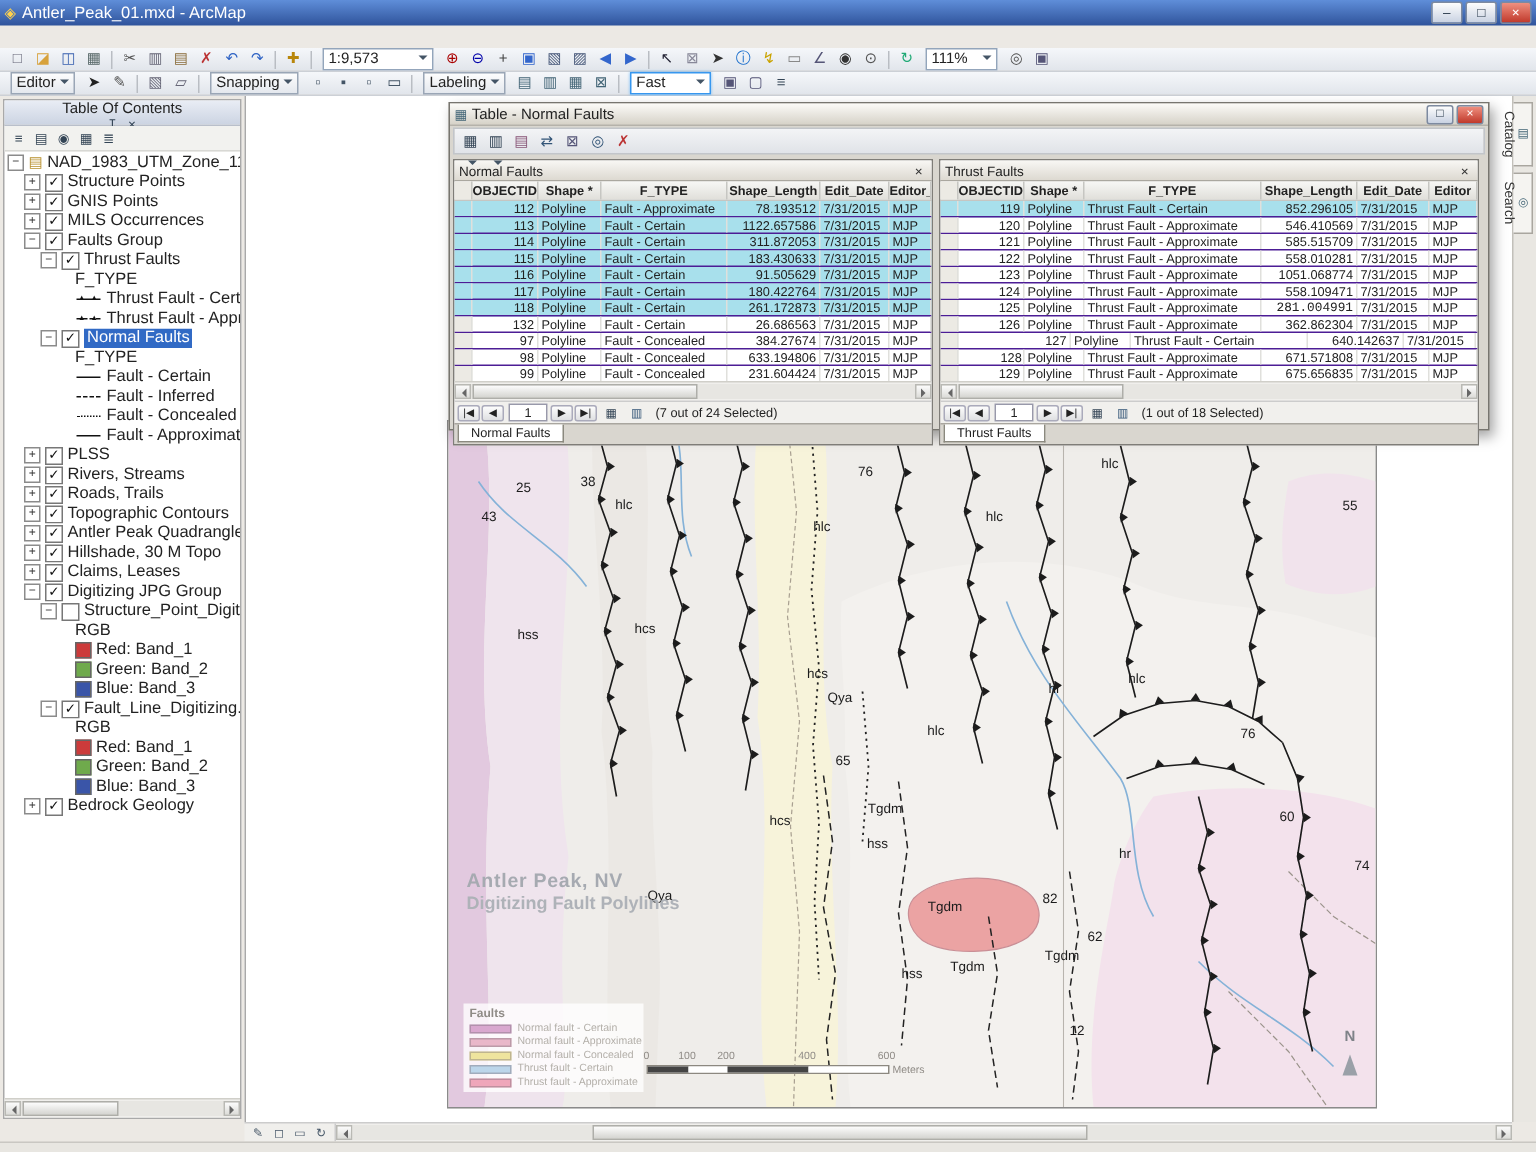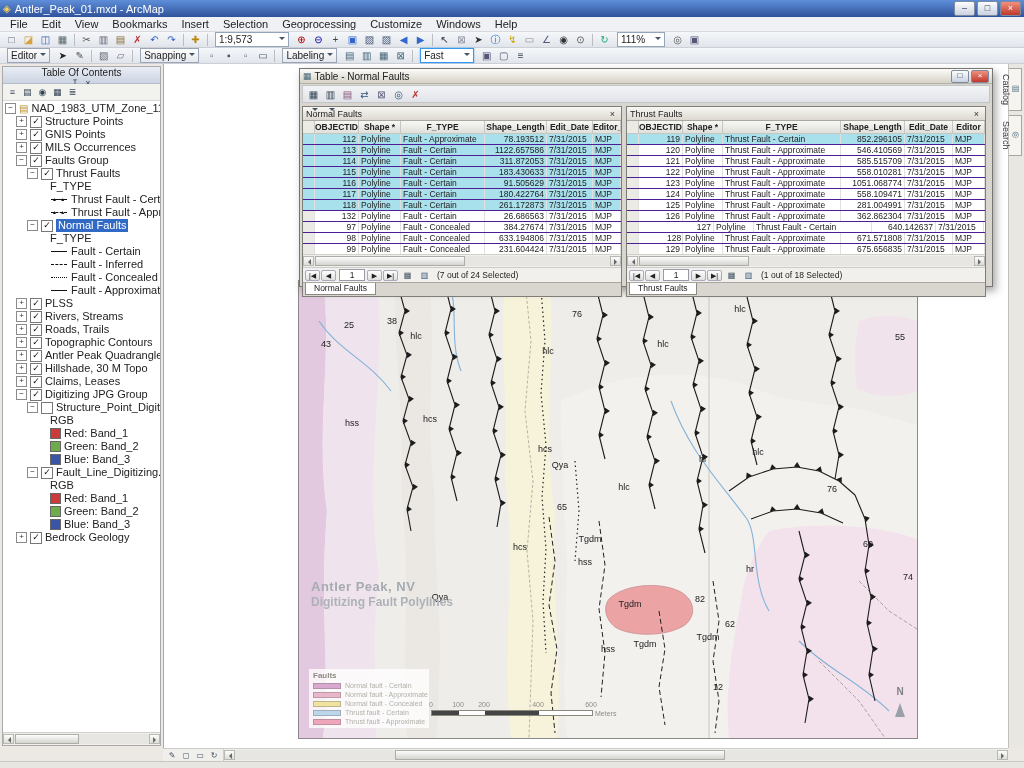--- a/index.html
+++ b/index.html
@@ -117,32 +117,20 @@
     <span class="appicon">◈</span>
     <span class="title">Antler_Peak_01.mxd - ArcMap</span>
     <span class="spacer"></span>
     <span style="display:flex">
         <span class="win-btn">–</span>
         <span class="win-btn">□</span>
         <span class="win-btn close">×</span>
       </span>
   </div>
 
-  <div class="menubar">
-      <span class="menu-item">File</span>
-      <span class="menu-item">Edit</span>
-      <span class="menu-item">View</span>
-      <span class="menu-item">Bookmarks</span>
-      <span class="menu-item">Insert</span>
-      <span class="menu-item">Selection</span>
-      <span class="menu-item">Geoprocessing</span>
-      <span class="menu-item">Customize</span>
-      <span class="menu-item">Windows</span>
-      <span class="menu-item">Help</span>
-    </div>
 
   <div class="tbar tb1">
     <span class="tgroup">
         <span class="tbtn" style="color: rgb(102, 102, 119);">□</span>
         <span class="tbtn" style="color: rgb(215, 162, 60);">◪</span>
         <span class="tbtn" style="color: rgb(58, 98, 176);">◫</span>
         <span class="tbtn" style="color: rgb(85, 102, 102);">▦</span>
         <span class="tsep"></span>
         <span class="tbtn" style="color: rgb(85, 85, 85);">✂</span>
         <span class="tbtn" style="color: rgb(102, 102, 119);">▥</span>
@@ -493,21 +481,21 @@
           <span class="mlabel" style="left: 441px; top: 28px;">hlc</span>
           <span class="mlabel" style="left: 601px; top: 56px;">55</span>
           <span class="mlabel" style="left: 53px; top: 142px;">hss</span>
           <span class="mlabel" style="left: 131px; top: 138px;">hcs</span>
           <span class="mlabel" style="left: 246px; top: 168px;">hcs</span>
           <span class="mlabel" style="left: 261px; top: 184px;">Qya</span>
           <span class="mlabel" style="left: 325px; top: 206px;">hlc</span>
           <span class="mlabel" style="left: 404px; top: 178px;">hr</span>
           <span class="mlabel" style="left: 459px; top: 171px;">hlc</span>
           <span class="mlabel" style="left: 533px; top: 208px;">76</span>
-          <span class="mlabel" style="left: 559px; top: 263px; margin-left: 10px;">60</span>
+          <span class="mlabel" style="left: 559px; top: 263px;">60</span>
           <span class="mlabel" style="left: 263px; top: 226px;">65</span>
           <span class="mlabel" style="left: 221px; top: 266px;">hcs</span>
           <span class="mlabel" style="left: 291px; top: 258px;">Tgdm</span>
           <span class="mlabel" style="left: 286px; top: 281px;">hss</span>
           <span class="mlabel" style="left: 451px; top: 288px;">hr</span>
           <span class="mlabel" style="left: 609px; top: 296px;">74</span>
           <span class="mlabel" style="left: 141px; top: 316px;">Qya</span>
           <span class="mlabel" style="left: 331px; top: 323px;">Tgdm</span>
           <span class="mlabel" style="left: 401px; top: 318px;">82</span>
           <span class="mlabel" style="left: 431px; top: 343px;">62</span>
@@ -791,21 +779,21 @@
               <span class="dcell" style="width: 118px;">Thrust Fault - Approximate</span>
               <span class="dcell num" style="width: 64px;">558.109471</span>
               <span class="dcell" style="width: 48px;">7/31/2015</span>
               <span class="dcell" style="width: 32px;">MJP</span>
             </div>
             <div class="drow">
               <span class="dcell selcol"></span>
               <span class="dcell num" style="width: 44px;">125</span>
               <span class="dcell" style="width: 40px;">Polyline</span>
               <span class="dcell" style="width: 118px;">Thrust Fault - Approximate</span>
-              <span class="dcell num" style="width: 64px;">281.004991</span>
+              <span class="dcell num" style="width: 64px; font-family: Liberation Mono, monospace;">281.004991</span>
               <span class="dcell" style="width: 48px;">7/31/2015</span>
               <span class="dcell" style="width: 32px;">MJP</span>
             </div>
             <div class="drow">
               <span class="dcell selcol"></span>
               <span class="dcell num" style="width: 44px;">126</span>
               <span class="dcell" style="width: 40px;">Polyline</span>
               <span class="dcell" style="width: 118px;">Thrust Fault - Approximate</span>
               <span class="dcell num" style="width: 64px;">362.862304</span>
               <span class="dcell" style="width: 48px;">7/31/2015</span>

